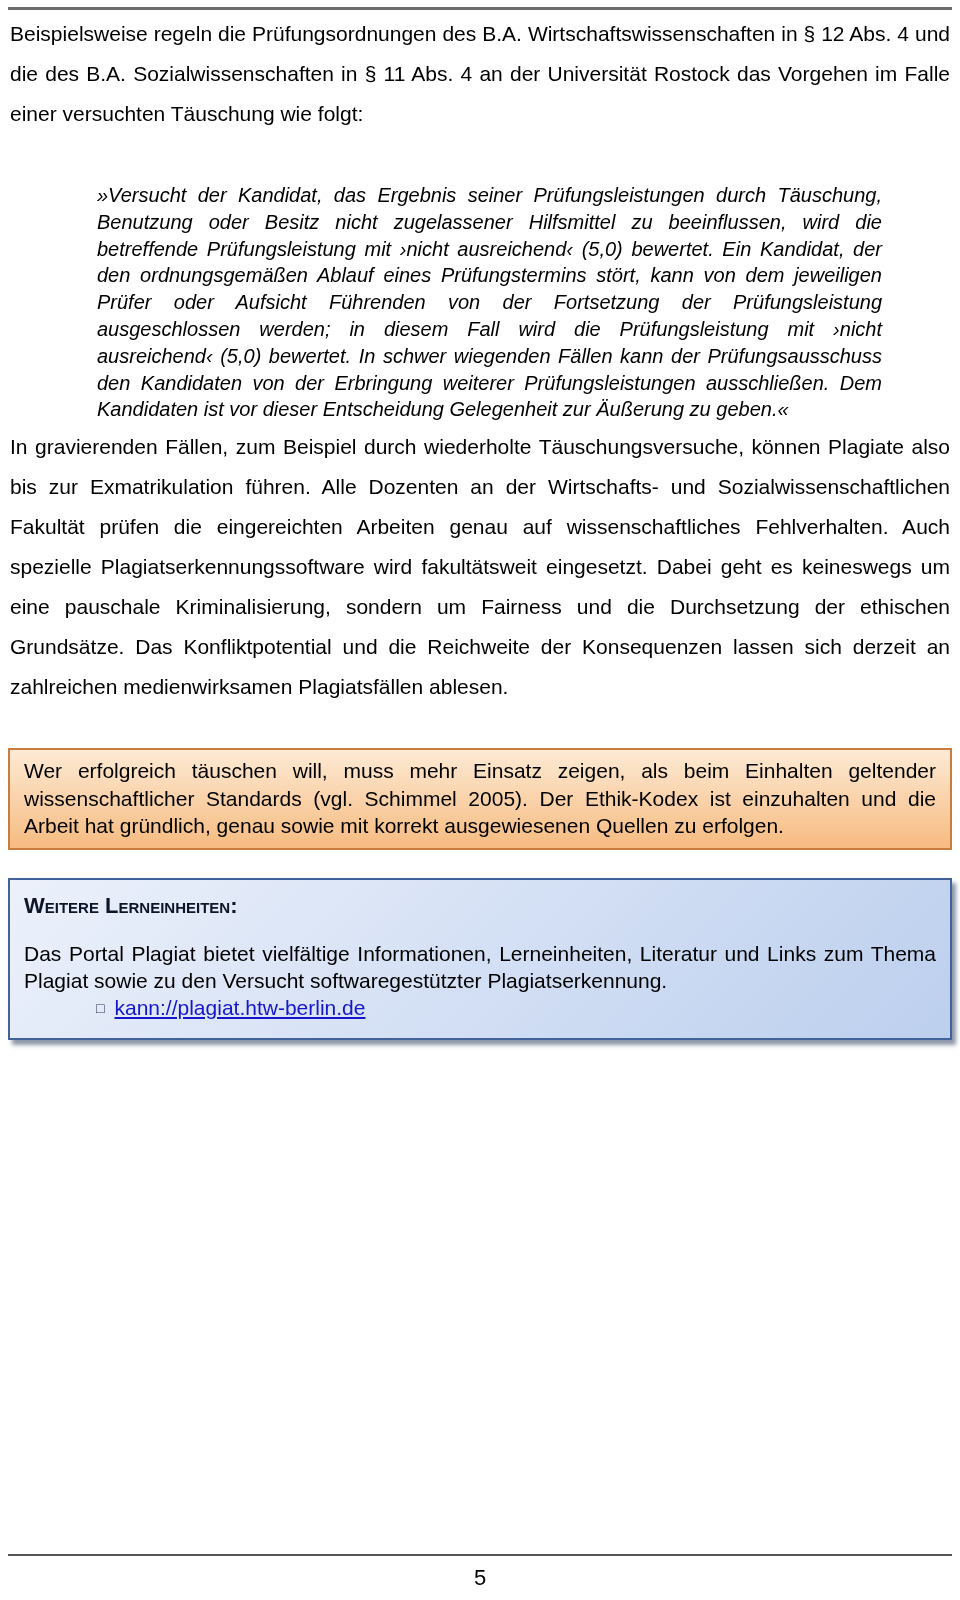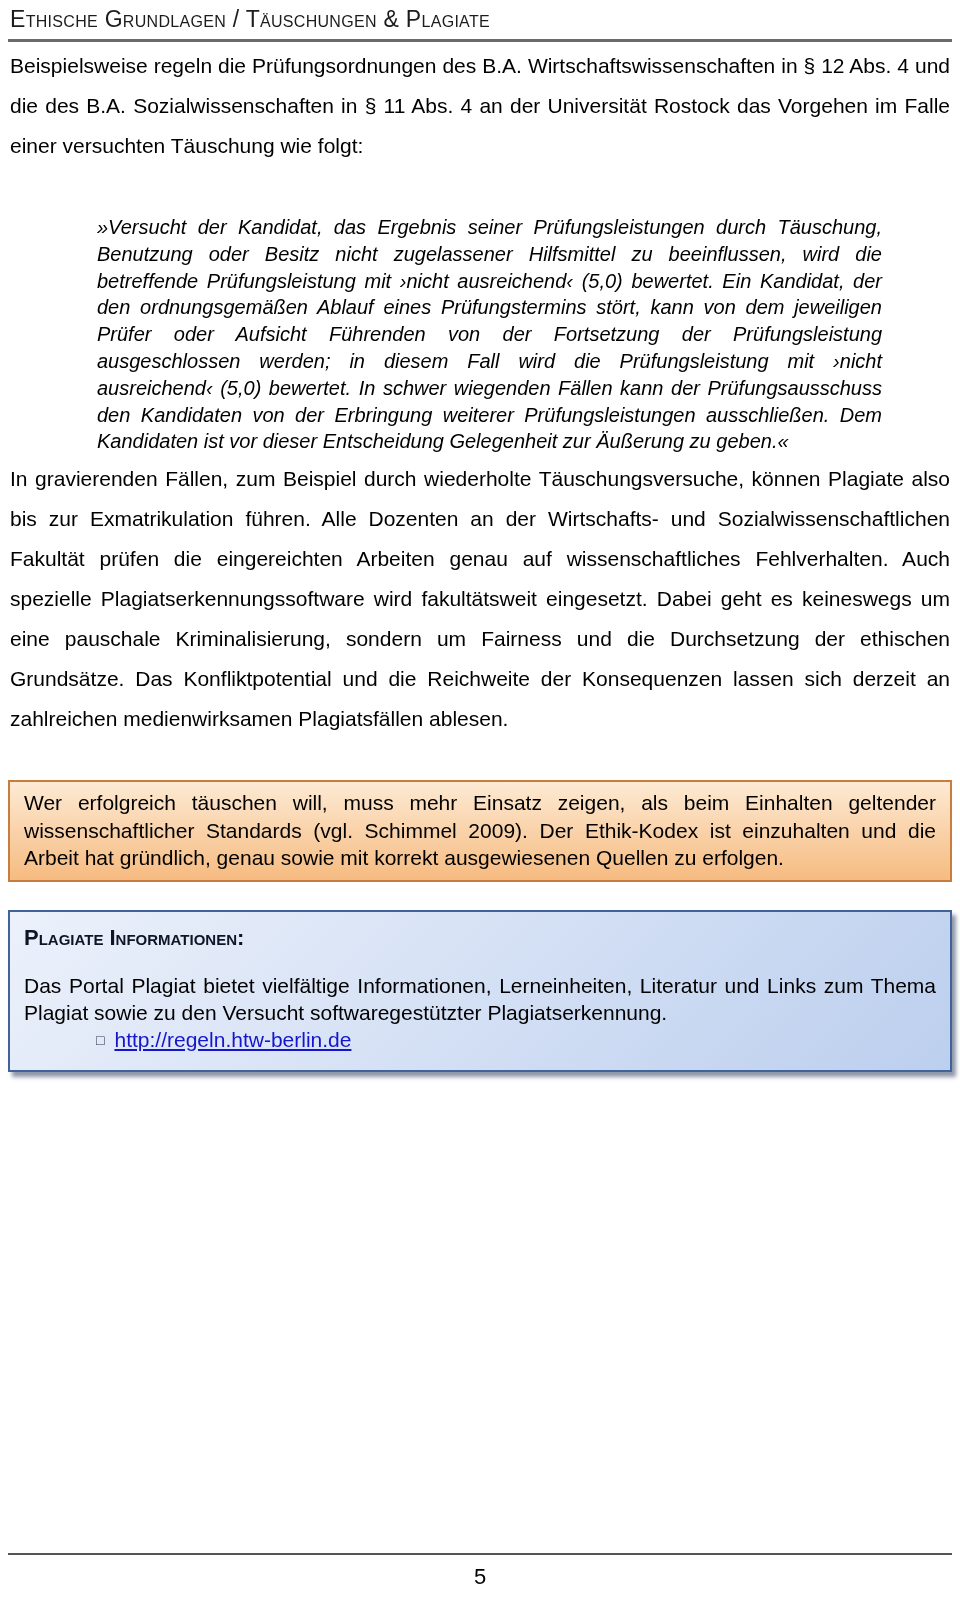--- a/index.html
+++ b/index.html
@@ -115,39 +115,38 @@
     margin-top: 9px;
     color: #000;
   }
 </style>
 </head>
 <body>
 
 <div class="page">
 
   <div class="header">
-    <div class="header-title">Ethische Grundlagen / Täuschungen &amp; Plagiate</div>
     <div class="header-rule"></div>
   </div>
 
   <p class="body-par par-intro">Beispielsweise regeln die Prüfungsordnungen des B.A. Wirtschaftswissenschaften in § 12 Abs. 4 und die des B.A. Sozialwissenschaften in § 11 Abs. 4 an der Universität Rostock das Vorgehen im Falle einer versuchten Täuschung wie folgt:</p>
 
   <div class="quote">»Versucht der Kandidat, das Ergebnis seiner Prüfungsleistungen durch Täuschung, Benutzung oder Besitz nicht zugelassener Hilfsmittel zu beein­flussen, wird die betreffende Prüfungsleistung mit ›nicht ausreichend‹ (5,0) bewertet. Ein Kandidat, der den ordnungsgemäßen Ablauf eines Prüfungs­termins stört, kann von dem jeweiligen Prüfer oder Aufsicht Führenden von der Fortsetzung der Prüfungsleistung ausgeschlossen werden; in diesem Fall wird die Prüfungsleistung mit ›nicht ausreichend‹ (5,0) bewertet. In schwer wiegenden Fällen kann der Prüfungsausschuss den Kandidaten von der Erbringung weiterer Prüfungsleistungen ausschließen. Dem Kan­didaten ist vor dieser Entscheidung Gelegenheit zur Äußerung zu geben.«</div>
 
   <p class="body-par par-consequences">In gravierenden Fällen, zum Beispiel durch wiederholte Täuschungsversuche, können Plagi­ate also bis zur Exmatrikulation führen. Alle Dozenten an der Wirtschafts- und Sozialwissen­schaftlichen Fakultät prüfen die eingereichten Arbeiten genau auf wissenschaftliches Fehl­verhalten. Auch spezielle Plagiatserkennungssoftware wird fakultätsweit eingesetzt. Dabei geht es keineswegs um eine pauschale Kriminalisierung, sondern um Fairness und die Durchsetzung der ethischen Grundsätze. Das Konfliktpotential und die Reichweite der Kon­sequenzen lassen sich derzeit an zahlreichen medienwirksamen Plagiatsfällen ablesen.</p>
 
   <div class="highlight-box">
-    <span>Wer erfolgreich täuschen will, muss mehr Einsatz zeigen, als beim Einhalten geltender wissenschaftlicher Standards (vgl. Schimmel 2009). Der Ethik-Kodex ist einzuhalten und die Arbeit hat gründlich, genau sowie mit korrekt ausgewiesenen Quellen zu erfolgen.</span>
+    <span>Wer erfolgreich täuschen will, muss mehr Einsatz zeigen, als beim Einhalten geltender wissenschaftlicher Standards (vgl. Schimmel 2005). Der Ethik-Kodex ist einzuhalten und die Arbeit hat gründlich, genau sowie mit korrekt ausgewiesenen Quellen zu erfolgen.</span>
   </div>
 
   <div class="info-box">
-    <div class="info-title">Plagiate Informationen:</div>
+    <div class="info-title">Weitere Lerneinheiten:</div>
     <div class="info-text">Das Portal Plagiat bietet vielfältige Informationen, Lerneinheiten, Literatur und Links zum Thema Plagiat sowie zu den Versucht softwaregestützter Plagiatserkennung.</div>
     <div class="info-link-row">
-      <span class="square-bullet">□</span><a class="info-link" href="#">http://regeln.htw-berlin.de</a>
+      <span class="square-bullet">□</span><a class="info-link" href="#">kann://plagiat.htw-berlin.de</a>
     </div>
   </div>
 
   <div class="footer">
     <div class="footer-rule"></div>
     <div class="page-number">5</div>
   </div>
 
 </div>
 

